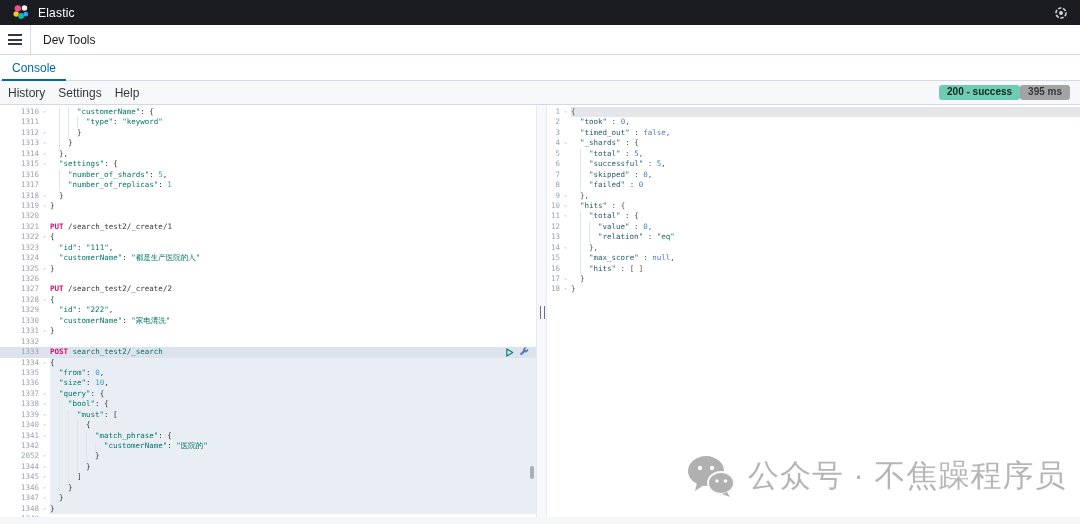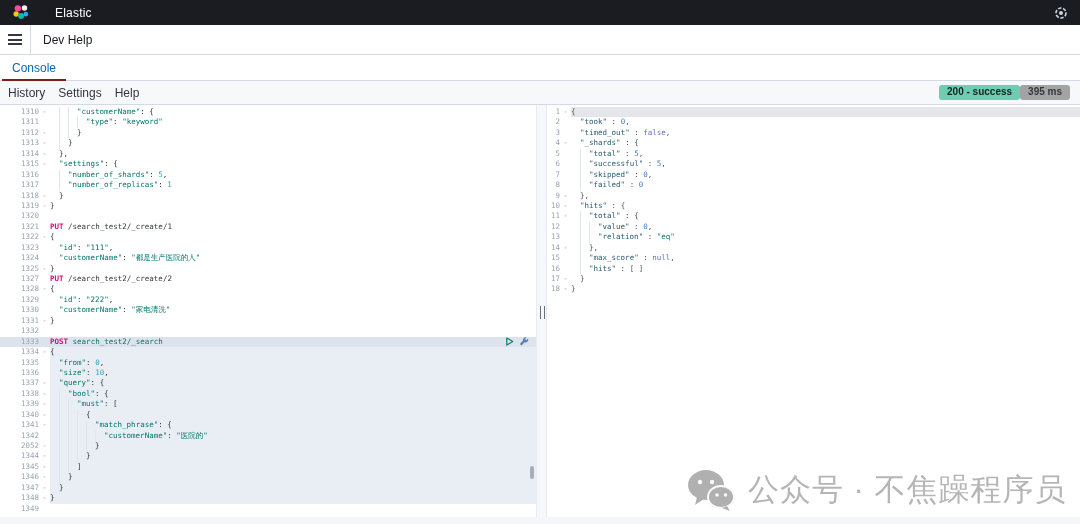--- a/index.html
+++ b/index.html
@@ -1,33 +1,33 @@
 <!DOCTYPE html>
 <html><head>
 <meta charset="utf-8">
 <style>
   * { margin:0; padding:0; box-sizing:border-box; }
   html,body { width:1080px; height:524px; overflow:hidden; background:#fff;
     font-family:"Liberation Sans", sans-serif; }
 
   
   .app-header { height:25px; background:#1b1c22; display:flex; align-items:center; padding:0 12px; }
-  .brand-name { color:#ffffff; font-size:12px; margin-left:26px; letter-spacing:.2px; }
+  .brand-name { color:#ffffff; font-size:12px; margin-left:9px; letter-spacing:.2px; }
   .header-spacer { flex:1; }
 
   
   .navbar { height:30px; background:#fff; border-bottom:1px solid #d3dae6; display:flex; align-items:center; }
   .hamburger { padding:0 8px; display:flex; flex-direction:column; gap:2.5px; cursor:pointer; }
   .hamburger i { display:block; width:14px; height:2px; background:#343741; }
   .nav-sep { width:1px; align-self:stretch; background:#d3dae6; }
   .breadcrumb-text { font-size:12px; color:#1a1c21; margin-left:12px; }
 
   
   .tabbar { height:26px; background:#fff; border-bottom:1px solid #d3dae6; display:flex; align-items:stretch; padding-left:2px; }
-  .tab-active { color:#006bb4; font-size:12px; font-weight:500; padding:6px 10px 0; border-bottom:2px solid #7f1d1d; margin-bottom:-1px; }
+  .tab-active { color:#006bb4; font-size:12px; font-weight:500; padding:6px 10px 0; border-bottom:2px solid #0369a1; margin-bottom:-1px; }
 
   
   .menubar { height:24px; background:#f6f8fa; border-bottom:1px solid #d3dae6; display:flex; align-items:center; padding:0 8px; gap:13px; }
   .menu-item { font-size:12px; color:#343741; cursor:pointer; }
   .badges { margin-left:auto; display:flex; align-items:flex-end; padding-right:2px; }
   .badge { font-size:10px; font-weight:700; padding:1px 8px 2px; border-radius:3px; line-height:12px; }
   .badge-success { background:#6dccb1; color:#15261f; }
   .badge-time { background:#a3a3a3; color:#343741; }
 
   
@@ -70,21 +70,21 @@
 
   .actions { margin-left:auto; display:flex; align-items:center; gap:5px; padding-right:7px; }
   .actions svg { display:block; cursor:pointer; }
 
   .scroll-thumb { position:absolute; right:2px; top:361px; width:4px; height:13px;
     background:#a6aebc; border-radius:2px; }
 
   .bottom-strip { position:absolute; left:0; right:0; bottom:0; height:7px; background:#f4f6f9; }
 
   
-  .watermark { position:absolute; left:687px; top:364px; display:flex; align-items:center;
+  .watermark { position:absolute; left:687px; top:350px; display:flex; align-items:center;
     gap:13px; pointer-events:none; opacity:.85;justify-content:space-between; }
   .watermark-text { font-size:31px; color:#a9a9a9; letter-spacing:1px; white-space:nowrap; }
 </style>
 </head>
 <body>
 
 <div class="app-header">
   <span style="display:flex;">
     <svg width="17" height="17" viewBox="0 0 18 18">
       <circle cx="6.2" cy="4.6" r="3.4" fill="#f04e98"></circle>
@@ -104,21 +104,21 @@
   </span>
 </div>
 
 <div class="navbar">
   <span class="hamburger">
       <i></i>
       <i></i>
       <i></i>
     </span>
   <span class="nav-sep"></span>
-  <span class="breadcrumb-text">Dev Help</span>
+  <span class="breadcrumb-text">Dev Tools</span>
 </div>
 
 <div class="tabbar">
   <span class="tab-active">Console</span>
 </div>
 
 <div class="menubar">
   <span class="menu-item">History</span>
   <span class="menu-item">Settings</span>
   <span class="menu-item">Help</span>
@@ -139,20 +139,21 @@
       <div class="cline"><span class="gut"><span class="lnum">1316</span><span class="fold"></span></span><span class="code"><span class="g"></span><span class="g"></span><span class="t-k">"number_of_shards"</span><span class="t-p">: </span><span class="t-n">5</span><span class="t-p">,</span></span></div>
       <div class="cline"><span class="gut"><span class="lnum">1317</span><span class="fold"></span></span><span class="code"><span class="g"></span><span class="g"></span><span class="t-k">"number_of_replicas"</span><span class="t-p">: </span><span class="t-n">1</span></span></div>
       <div class="cline"><span class="gut"><span class="lnum">1318</span><span class="fold">-</span></span><span class="code"><span class="g"></span><span class="t-p">}</span></span></div>
       <div class="cline"><span class="gut"><span class="lnum">1319</span><span class="fold">-</span></span><span class="code"><span class="t-p">}</span></span></div>
       <div class="cline"><span class="gut"><span class="lnum">1320</span><span class="fold"></span></span><span class="code"></span></div>
       <div class="cline"><span class="gut"><span class="lnum">1321</span><span class="fold"></span></span><span class="code"><span class="t-m">PUT</span><span class="t-u"> /search_test2/_create/1</span></span></div>
       <div class="cline"><span class="gut"><span class="lnum">1322</span><span class="fold">-</span></span><span class="code"><span class="t-p">{</span></span></div>
       <div class="cline"><span class="gut"><span class="lnum">1323</span><span class="fold"></span></span><span class="code"><span class="g"></span><span class="t-k">"id"</span><span class="t-p">: </span><span class="t-s">"111"</span><span class="t-p">,</span></span></div>
       <div class="cline"><span class="gut"><span class="lnum">1324</span><span class="fold"></span></span><span class="code"><span class="g"></span><span class="t-k">"customerName"</span><span class="t-p">: </span><span class="t-s">"都是生产医院的人"</span></span></div>
       <div class="cline"><span class="gut"><span class="lnum">1325</span><span class="fold">-</span></span><span class="code"><span class="t-p">}</span></span></div>
+      <div class="cline"><span class="gut"><span class="lnum">1326</span><span class="fold"></span></span><span class="code"></span></div>
       <div class="cline"><span class="gut"><span class="lnum">1327</span><span class="fold"></span></span><span class="code"><span class="t-m">PUT</span><span class="t-u"> /search_test2/_create/2</span></span></div>
       <div class="cline"><span class="gut"><span class="lnum">1328</span><span class="fold">-</span></span><span class="code"><span class="t-p">{</span></span></div>
       <div class="cline"><span class="gut"><span class="lnum">1329</span><span class="fold"></span></span><span class="code"><span class="g"></span><span class="t-k">"id"</span><span class="t-p">: </span><span class="t-s">"222"</span><span class="t-p">,</span></span></div>
       <div class="cline"><span class="gut"><span class="lnum">1330</span><span class="fold"></span></span><span class="code"><span class="g"></span><span class="t-k">"customerName"</span><span class="t-p">: </span><span class="t-s">"家电清洗"</span></span></div>
       <div class="cline"><span class="gut"><span class="lnum">1331</span><span class="fold">-</span></span><span class="code"><span class="t-p">}</span></span></div>
       <div class="cline"><span class="gut"><span class="lnum">1332</span><span class="fold"></span></span><span class="code"></span></div>
       <div class="cline hl-a"><span class="gut"><span class="lnum">1333</span><span class="fold"></span></span><span class="code"><span class="t-m">POST</span><span class="t-ut"> search_test2/_search</span><span class="actions"><span><svg width="9" height="9" viewBox="0 0 10 10">
                 <path d="M2 1 L8.6 5 L2 9 Z" fill="none" stroke="#017d73" stroke-width="1.3" stroke-linejoin="round"></path>
               </svg></span><span><svg width="10" height="10" viewBox="0 0 10 10">
                 <path d="M9 1.6 A2.7 2.7 0 0 1 5.6 5.2 L3 7.9 A1.15 1.15 0 0 1 1.4 6.3 L4.1 3.6 A2.7 2.7 0 0 1 7.6 .4 L6 2 L7.3 3.3 Z" fill="#5a7fb5"></path>

